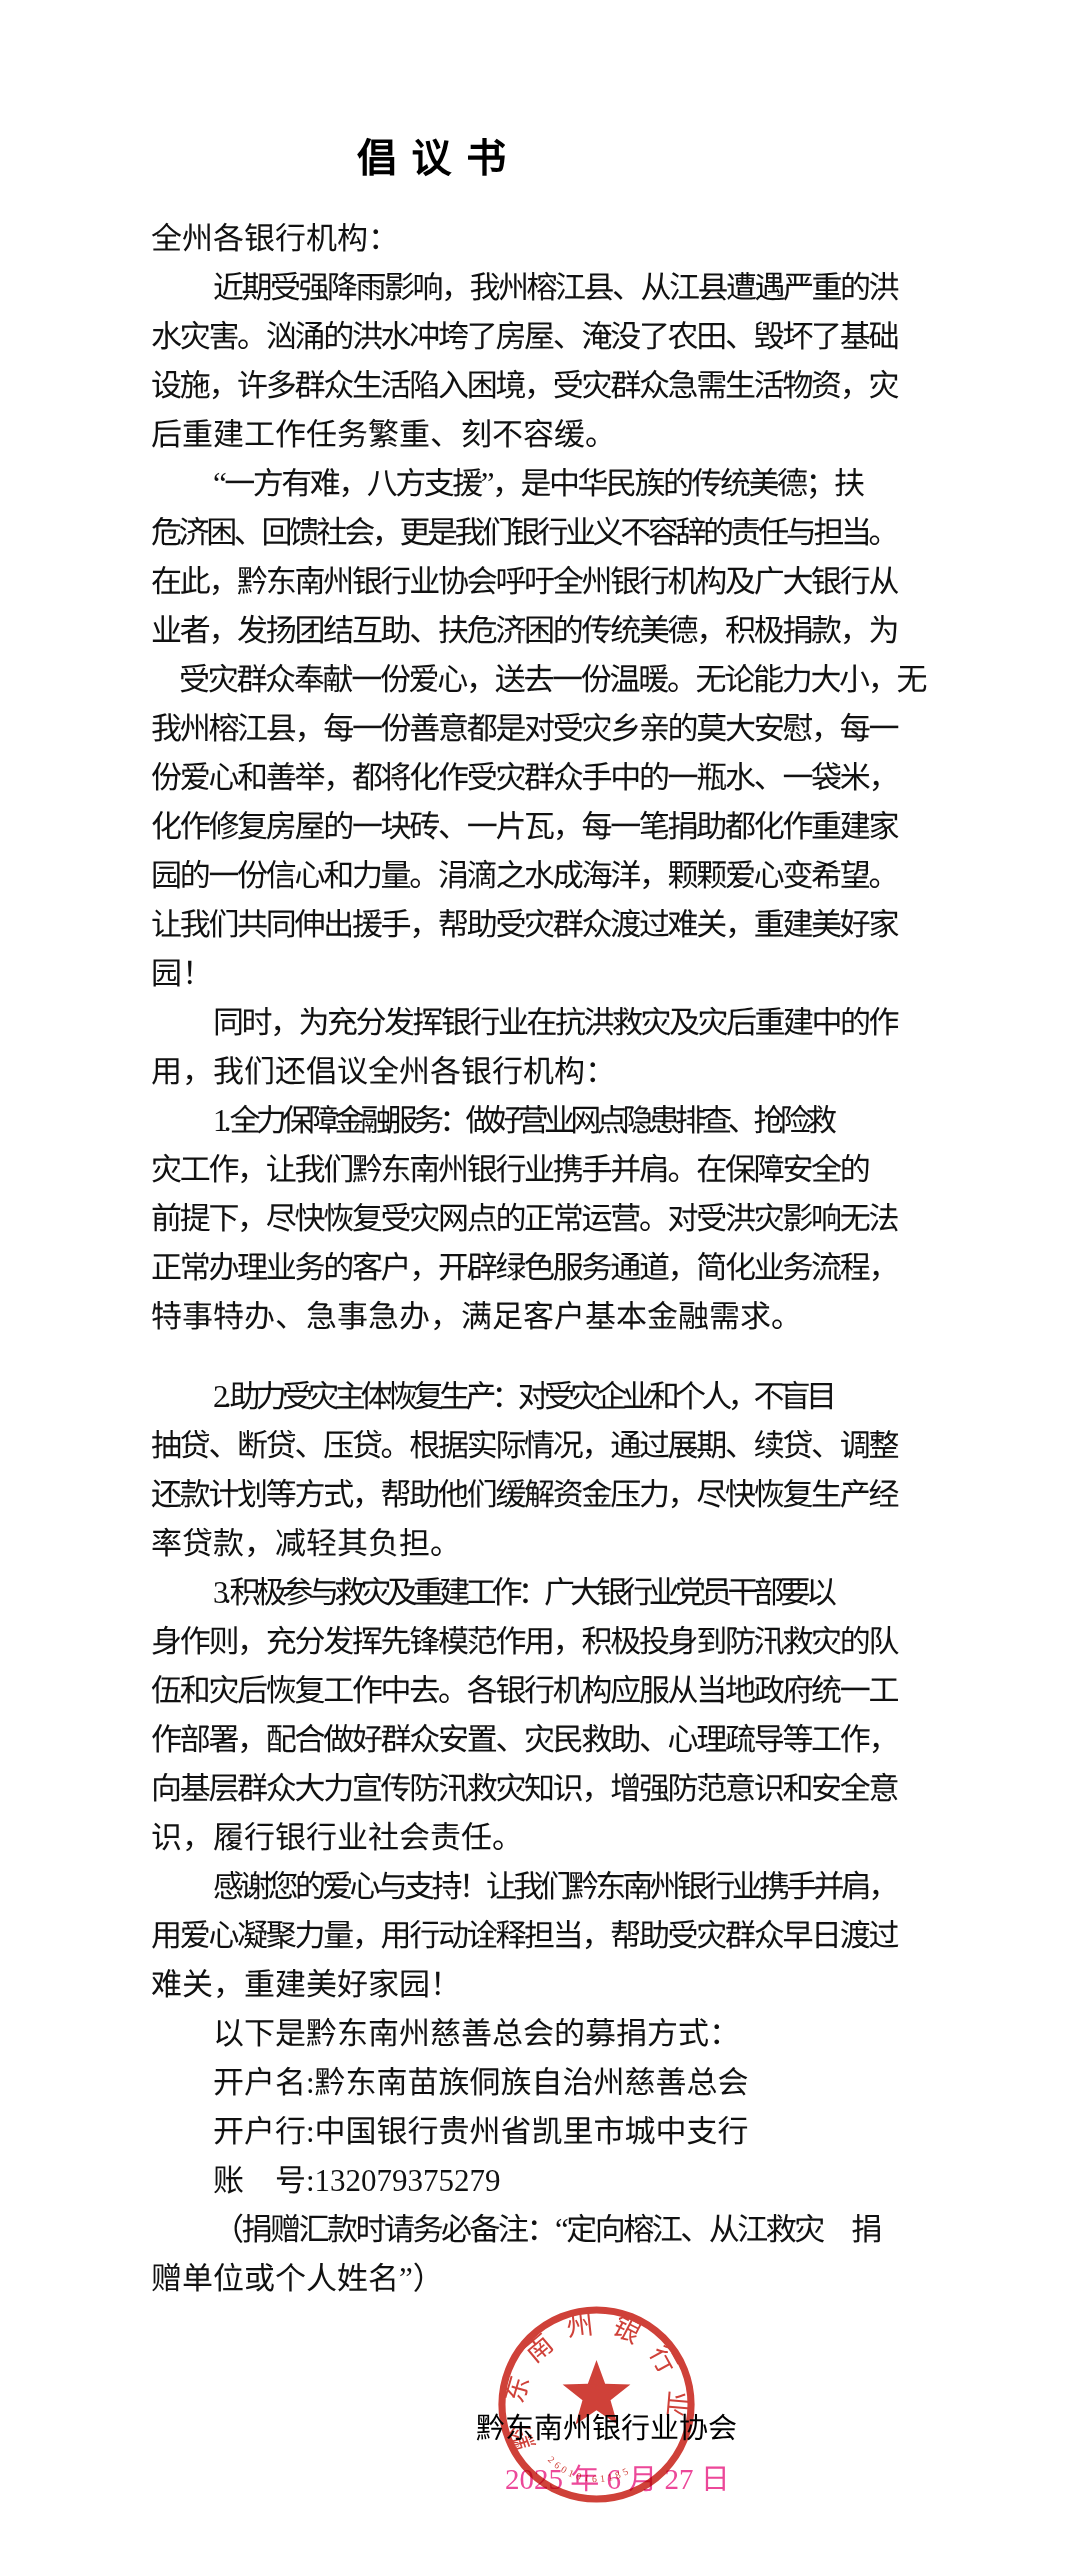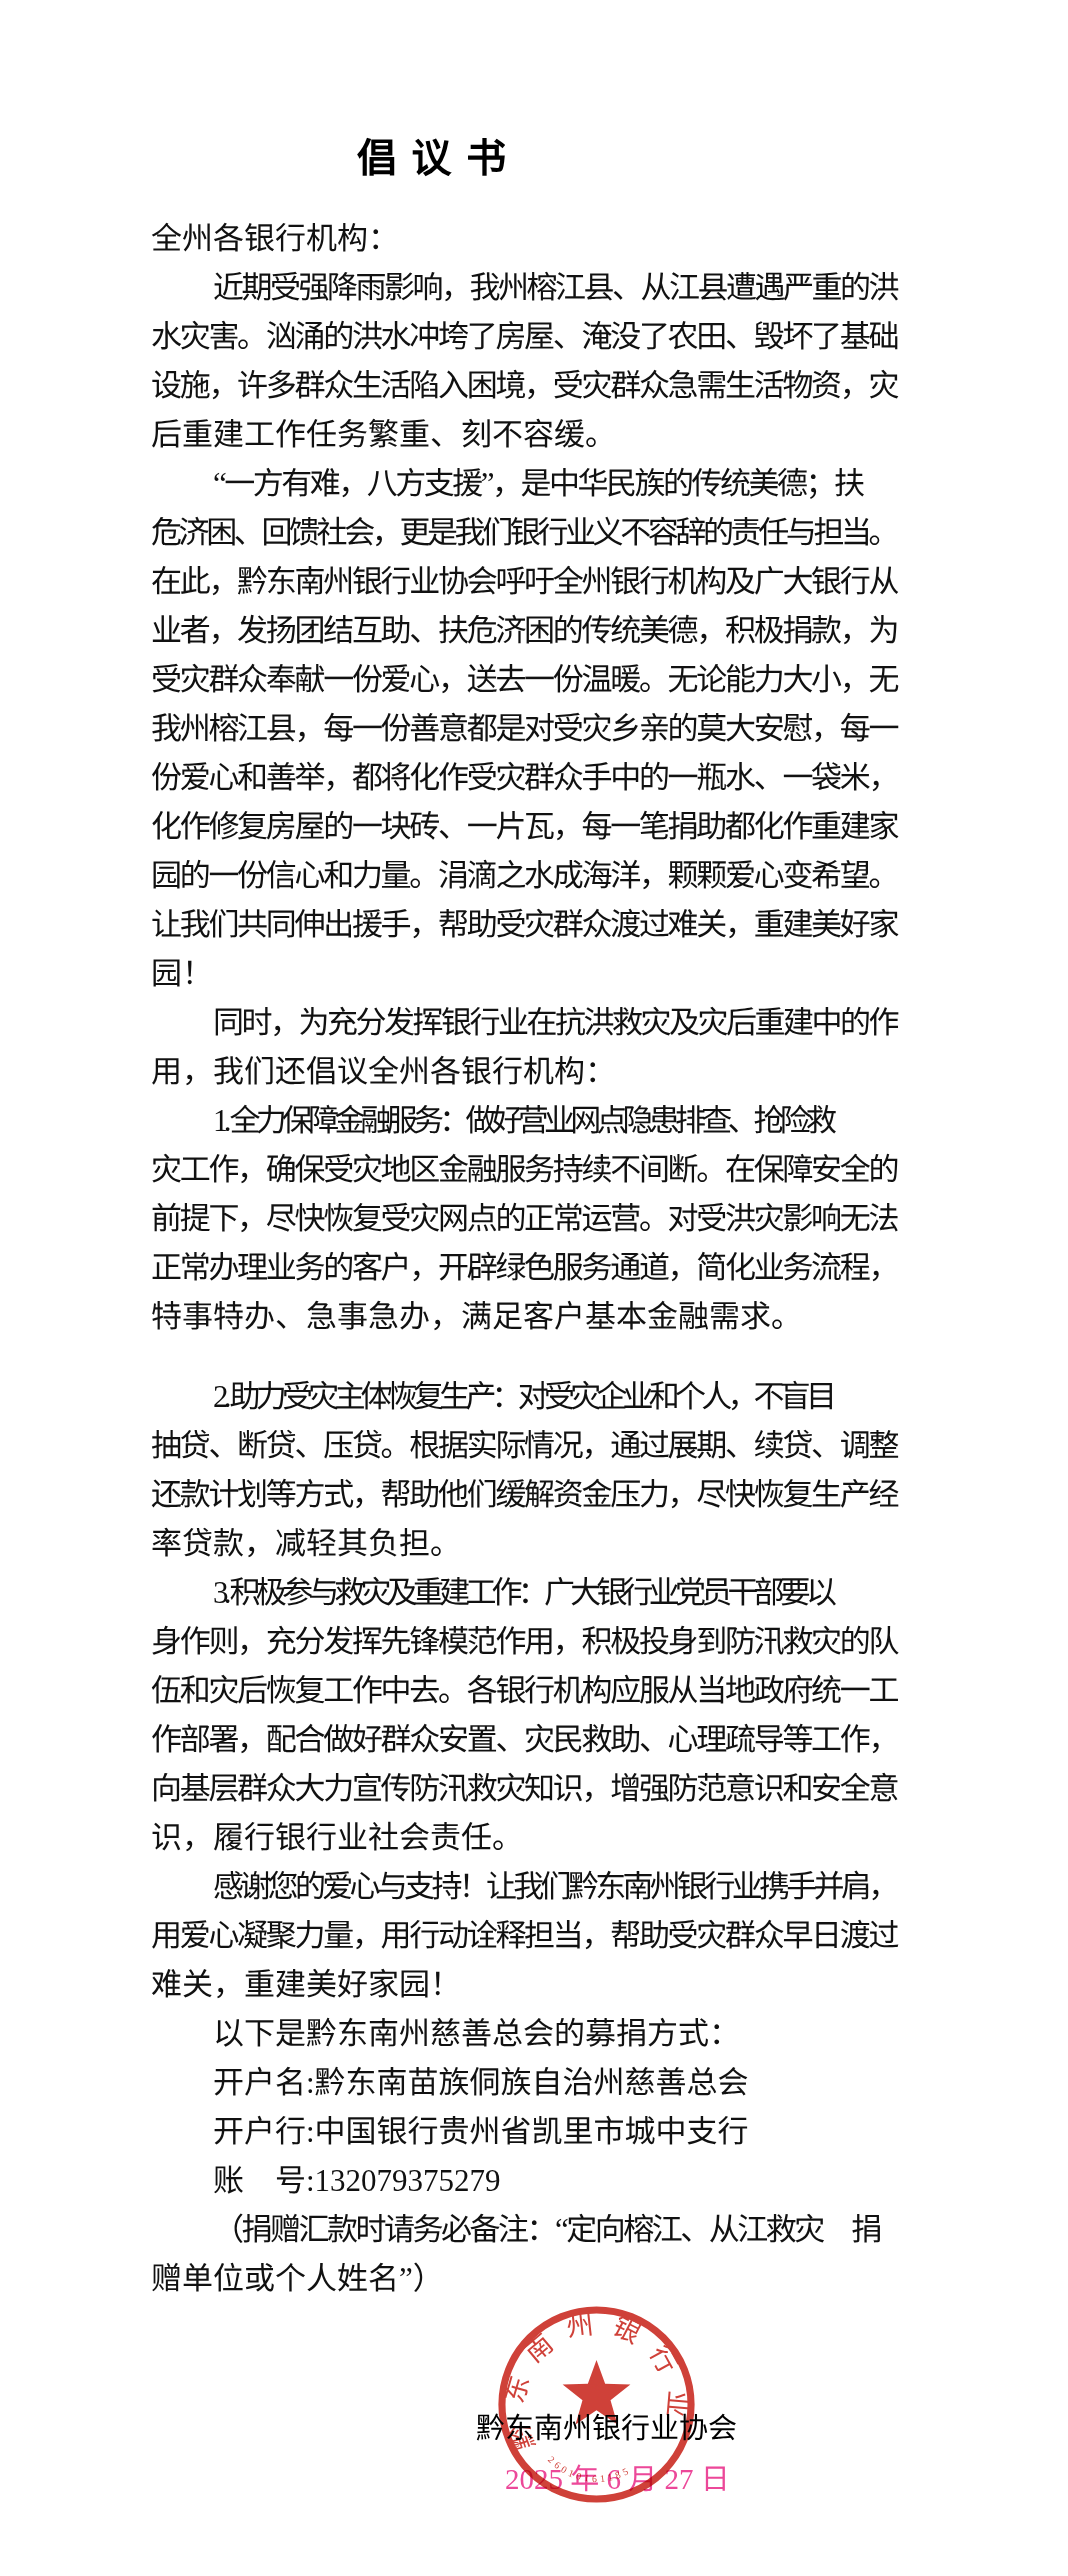--- a/index.html
+++ b/index.html
@@ -43,31 +43,31 @@
 <div class="body-text">
     <div class="line">全州各银行机构：</div>
     <div class="line ind" style="letter-spacing: -2.5px;">近期受强降雨影响，我州榕江县、从江县遭遇严重的洪</div>
     <div class="line" style="letter-spacing: -2.3px;">水灾害。汹涌的洪水冲垮了房屋、淹没了农田、毁坏了基础</div>
     <div class="line" style="letter-spacing: -2.3px;">设施，许多群众生活陷入困境，受灾群众急需生活物资，灾</div>
     <div class="line">后重建工作任务繁重、刻不容缓。</div>
     <div class="line ind" style="letter-spacing: -2.5px;">“一方有难，八方支援”，是中华民族的传统美德；扶</div>
     <div class="line" style="letter-spacing: -3.4px;">危济困、回馈社会，更是我们银行业义不容辞的责任与担当。</div>
     <div class="line" style="letter-spacing: -2.3px;">在此，黔东南州银行业协会呼吁全州银行机构及广大银行从</div>
     <div class="line" style="letter-spacing: -2.3px;">业者，发扬团结互助、扶危济困的传统美德，积极捐款，为</div>
-    <div class="line" style="letter-spacing: -2.3px;">受灾群众奉献一份爱心，送去一份温暖。无论能力大小，无</div>
+    <div class="line" style="letter-spacing: -2.3px; margin-left: 28px;">受灾群众奉献一份爱心，送去一份温暖。无论能力大小，无</div>
     <div class="line" style="letter-spacing: -2.3px;">我州榕江县，每一份善意都是对受灾乡亲的莫大安慰，每一</div>
     <div class="line" style="letter-spacing: -2.3px;">份爱心和善举，都将化作受灾群众手中的一瓶水、一袋米，</div>
     <div class="line" style="letter-spacing: -2.3px;">化作修复房屋的一块砖、一片瓦，每一笔捐助都化作重建家</div>
     <div class="line" style="letter-spacing: -2.3px;">园的一份信心和力量。涓滴之水成海洋，颗颗爱心变希望。</div>
     <div class="line" style="letter-spacing: -2.3px;">让我们共同伸出援手，帮助受灾群众渡过难关，重建美好家</div>
     <div class="line">园！</div>
     <div class="line ind" style="letter-spacing: -2.5px;">同时，为充分发挥银行业在抗洪救灾及灾后重建中的作</div>
     <div class="line">用，我们还倡议全州各银行机构：</div>
     <div class="line ind" style="letter-spacing: -4.8px;">1. 全力保障金融服务：做好营业网点隐患排查、抢险救</div>
-    <div class="line" style="letter-spacing: -2.3px;">灾工作，确保受灾地区金融服务持续不间断。在保障安全的</div>
+    <div class="line" style="letter-spacing: -2.3px;">灾工作，让我们黔东南州银行业携手并肩。在保障安全的</div>
     <div class="line" style="letter-spacing: -2.3px;">前提下，尽快恢复受灾网点的正常运营。对受洪灾影响无法</div>
     <div class="line" style="letter-spacing: -2.3px;">正常办理业务的客户，开辟绿色服务通道，简化业务流程，</div>
     <div class="line">特事特办、急事急办，满足客户基本金融需求。</div>
     <div class="line ind" style="letter-spacing: -4.8px; margin-top: 31px;">2. 助力受灾主体恢复生产：对受灾企业和个人，不盲目</div>
     <div class="line" style="letter-spacing: -2.3px;">抽贷、断贷、压贷。根据实际情况，通过展期、续贷、调整</div>
     <div class="line" style="letter-spacing: -2.3px;">还款计划等方式，帮助他们缓解资金压力，尽快恢复生产经</div>
     <div class="line">率贷款，减轻其负担。</div>
     <div class="line ind" style="letter-spacing: -4.8px;">3. 积极参与救灾及重建工作：广大银行业党员干部要以</div>
     <div class="line" style="letter-spacing: -2.3px;">身作则，充分发挥先锋模范作用，积极投身到防汛救灾的队</div>
     <div class="line" style="letter-spacing: -2.3px;">伍和灾后恢复工作中去。各银行机构应服从当地政府统一工</div>

